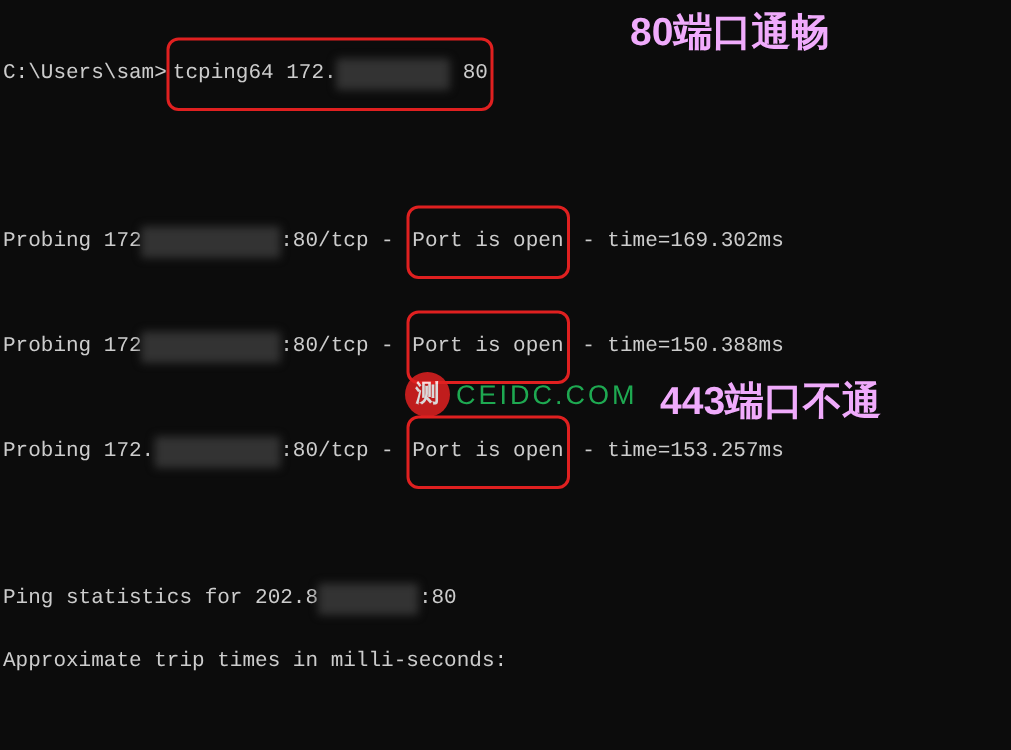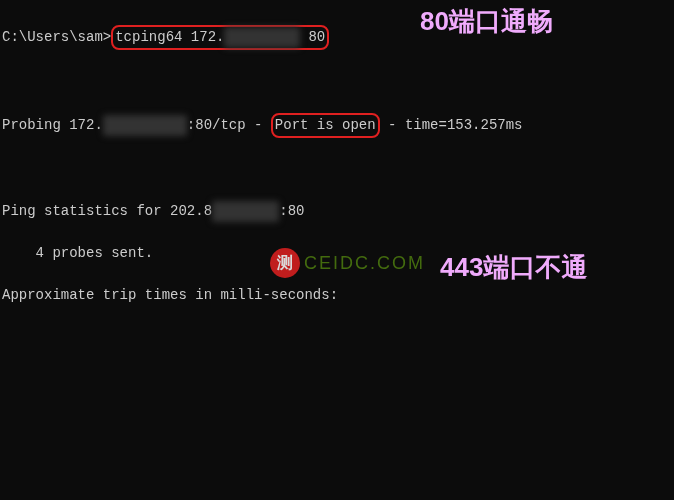--- a/index.html
+++ b/index.html
@@ -23,21 +23,21 @@
   .blur {
     display: inline-block;
     background: #333;
     filter: blur(3px);
     color: transparent;
     border-radius: 2px;
   }
   .redbox {
     border: 2px solid #e02020;
     border-radius: 8px;
-    padding: 0 2px;
+    padding: 12px 2px;
     display: inline-block;
   }
   .annotation {
     position: absolute;
     color: #f0abfc;
     font-family: Liberation Sans, sans-serif;
     font-size: 26px;
     font-weight: bold;
   }
   .ann1 { top: 2px; left: 420px; }
@@ -60,35 +60,36 @@
     border-radius: 50%;
     display: flex;
     align-items: center;
     justify-content: center;
     font-family: 'Microsoft YaHei', sans-serif;
     font-size: 16px;
     font-weight: bold;
   }
   .watermark .wtxt {
     font-family: sans-serif;
-    color: #4d7c0f;
+    color: #22c55e;
     font-size: 18px;
     letter-spacing: 2px;
   }
 </style>
 </head>
 <body>
 
 <div class="terminal">
 <span class="line"><span>C:\Users\sam&gt;</span><span class="redbox"><span>tcping64 172.</span><span class="blur">XXXXXXXXX</span><span> 80</span></span></span>
 <span class="line"> </span>
+<span class="line"><span>Probing 172</span><span class="blur">XXXXXXXXXXX</span><span>:80/tcp - </span><span class="redbox"><span>Port is open</span></span><span> - time=169.302ms</span></span>
+<span class="line"><span>Probing 172</span><span class="blur">XXXXXXXXXXX</span><span>:80/tcp - </span><span class="redbox"><span>Port is open</span></span><span> - time=150.388ms</span></span>
 <span class="line"><span>Probing 172.</span><span class="blur">XXXXXXXXXX</span><span>:80/tcp - </span><span class="redbox"><span>Port is open</span></span><span> - time=153.257ms</span></span>
 <span class="line"> </span>
 <span class="line"><span>Ping statistics for 202.8</span><span class="blur">XXXXXXXX</span><span>:80</span></span>
-<span class="line">    4 probes sent.</span>
 <span class="line">Approximate trip times in milli-seconds:</span>
 
 
 
 
 
 
 
 
 

